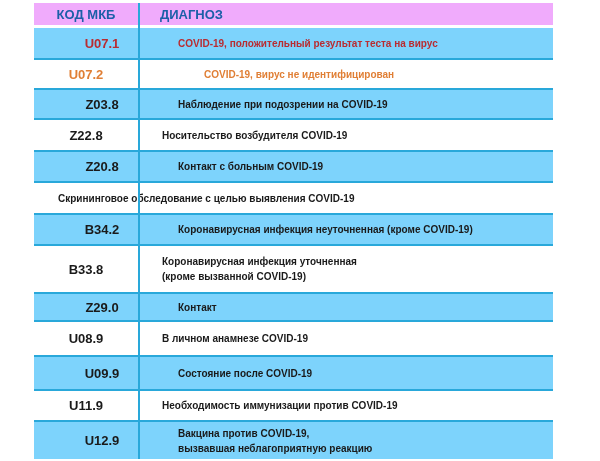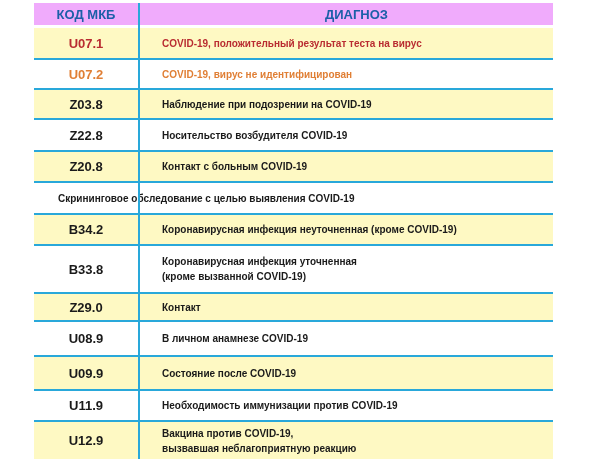--- a/index.html
+++ b/index.html
@@ -24,32 +24,32 @@
   .thead{
     height:22px;
     background:#f0abfc;
     display:flex;
     align-items:center;
     color:#1b5fa8;
     font-weight:bold;
     font-size:13px;
   }
   .th-code{width:104px;text-align:center;}
-  .th-diag{flex:1;text-align:center;padding-left:22px;}
+  .th-diag{flex:1;text-align:left;padding-left:22px;}
   .gap{height:3px;background:#ffffff;}
   .tbody .tr + .tr{border-top:2px solid #29a8da;}
   .tr{
     display:flex;
     align-items:center;
     color:#1a1a1a;
   }
-  .tr.bg-gray{background:#fef9c3;}
+  .tr.bg-gray{background:#7dd3fc;padding-left:16px;}
   .tr.bg-white{background:#ffffff;}
   .tr.red{color:#b92c31;}
-  .tr.orange{color:#e07f35;}
+  .tr.orange{color:#e07f35;gap:42px;}
   .td-code{
     width:104px;
     text-align:center;
     font-weight:bold;
     font-size:13px;
   }
   .td-diag{
     flex:1;
     padding-left:24px;
     padding-right:2px;

